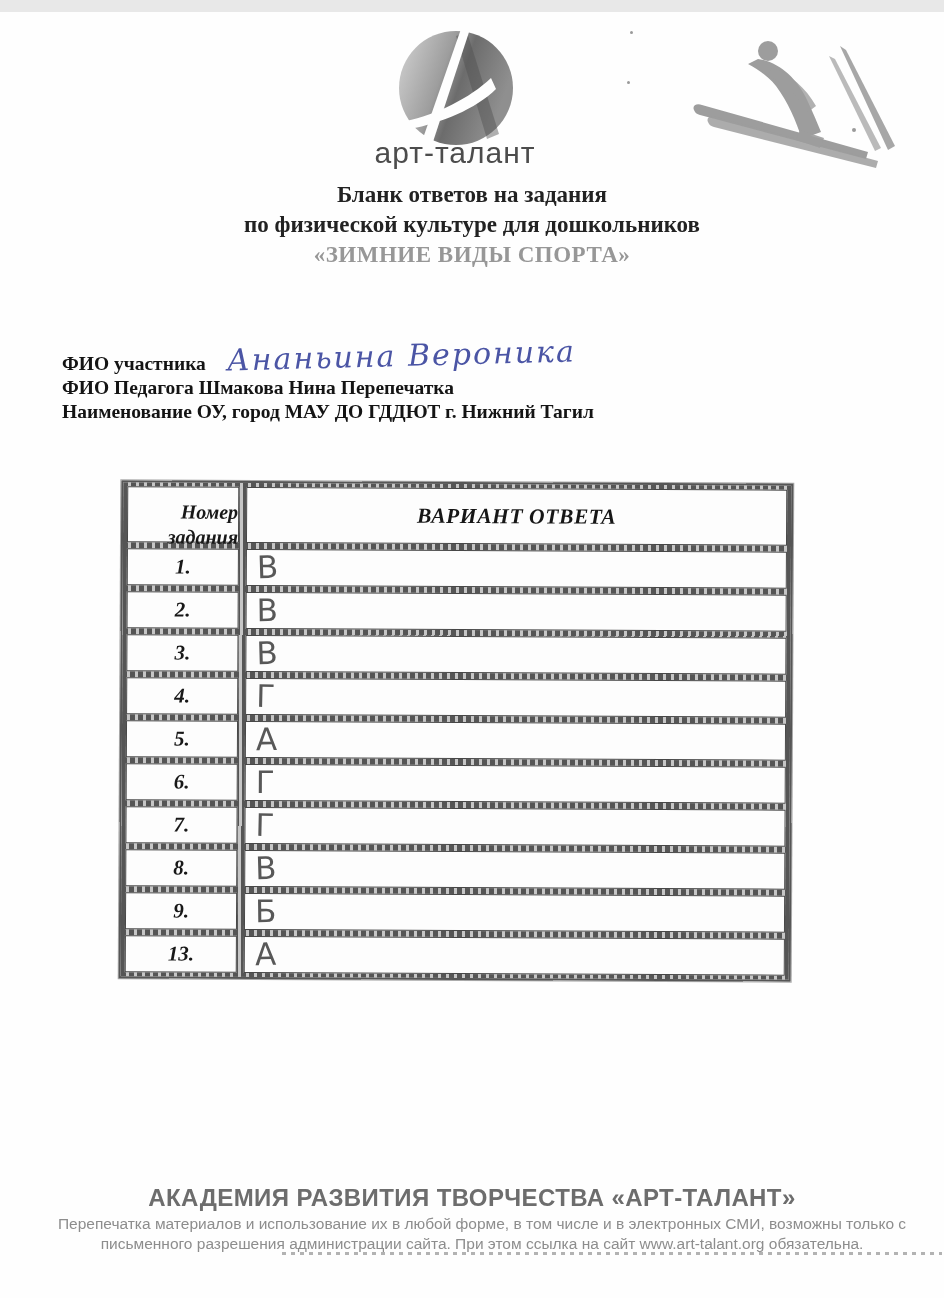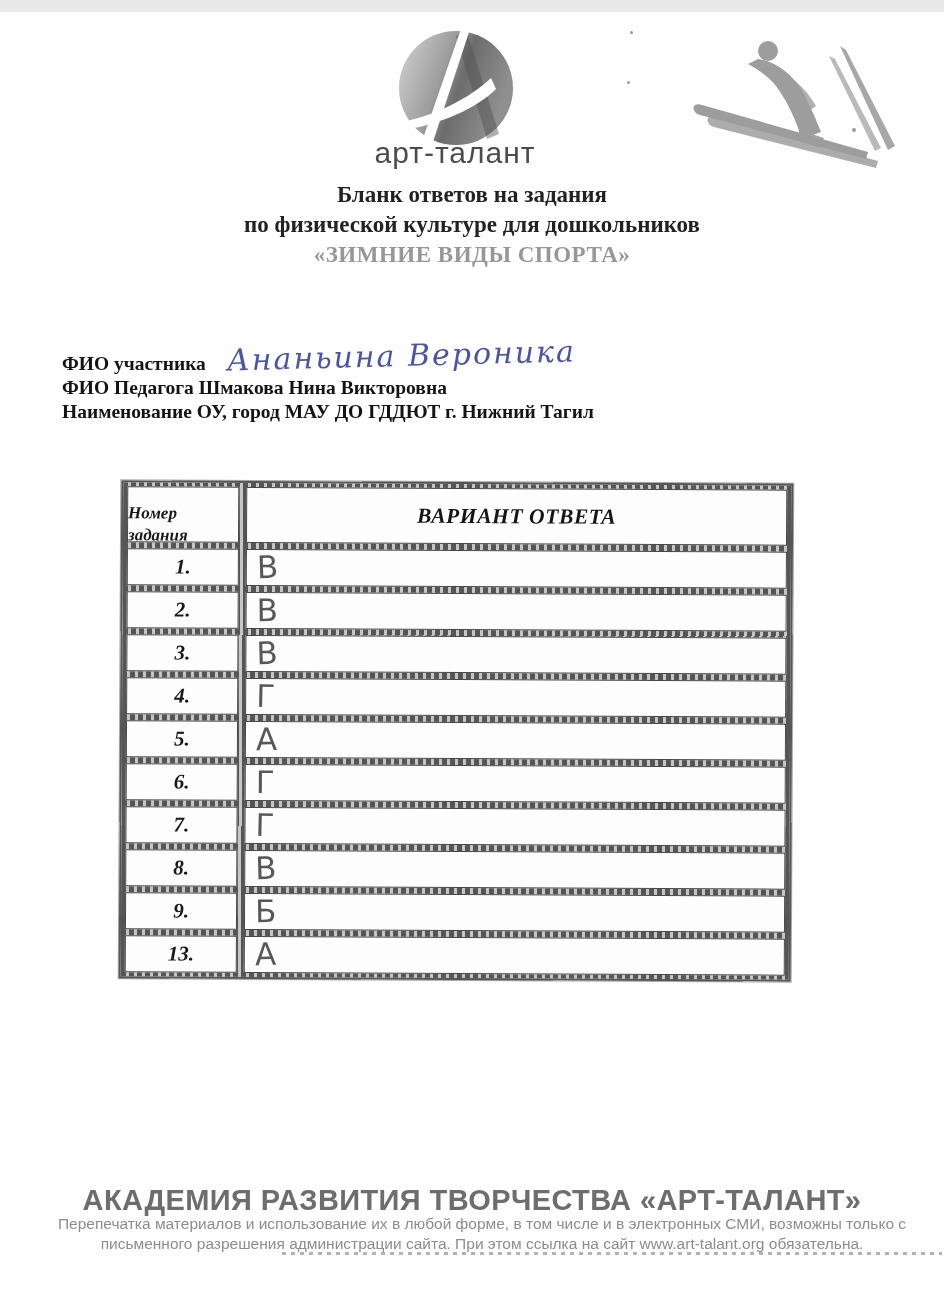--- a/index.html
+++ b/index.html
@@ -37,34 +37,34 @@
     border:2px solid #565656;
     box-shadow:0 0 0 1px #ababab;
     background:repeating-linear-gradient(90deg,#555 0 5px,#c6c6c6 5px 8px);
     transform:rotate(.3deg);
   }
   .cell{background:#fdfdfd;border:1.5px solid #474747;}
   .cell.num{
     display:flex;align-items:center;justify-content:center;
     font-style:italic;font-weight:bold;font-size:21px;color:#181818;
   }
-  .cell.hdr{font-size:17px;text-align:left;line-height:1.25;padding-top:19px;}
+  .cell.hdr{font-size:20px;text-align:right;line-height:1.25;padding-top:19px;}
   .cell.ans-hdr{
     display:flex;align-items:center;justify-content:center;
     font-style:italic;font-weight:bold;font-size:21.5px;letter-spacing:.6px;color:#161616;
   }
   .cell.ans{display:flex;align-items:flex-end;padding-left:10px;overflow:visible;}
   .handwritten-answer{
     font-family:"DejaVu Sans",sans-serif;font-size:31px;line-height:31px;
     color:#424242;opacity:.88;position:relative;top:-2px;display:inline-block;
   }
   
   .footer-org{
     position:absolute;left:0;top:1172px;width:944px;text-align:center;
-    font-family:"Liberation Sans",sans-serif;font-weight:bold;font-size:29px;
+    font-family:"Liberation Sans",sans-serif;font-weight:bold;font-size:24px;
     color:#6d6d6d;letter-spacing:.4px;
   }
   .footer-fine{
     position:absolute;left:32px;top:1202px;width:900px;text-align:center;
     font-family:"Liberation Sans",sans-serif;font-size:15.5px;line-height:20px;
     color:#8d8d8d;
   }
   
   .scan-line{
     position:absolute;left:282px;top:1240px;width:660px;height:3px;opacity:.65;
@@ -117,21 +117,21 @@
     <div class="title-line">Бланк ответов на задания</div>
     <div class="title-line">по физической культуре для дошкольников</div>
     <div class="title-line gray">«ЗИМНИЕ ВИДЫ СПОРТА»</div>
   </div>
 
   <div class="info-block">
     <div class="info-line">
       <span>ФИО участника</span>
       <span class="handwritten-name">Ананьина Вероника</span>
     </div>
-    <div class="info-line">ФИО Педагога Шмакова Нина Викторовна</div>
+    <div class="info-line">ФИО Педагога Шмакова Нина Перепечатка</div>
     <div class="info-line">Наименование ОУ, город МАУ ДО ГДДЮТ г. Нижний Тагил</div>
   </div>
 
   <div class="answers-grid">
     <div class="cell num hdr">Номер задания</div>
     <div class="cell ans-hdr">ВАРИАНТ ОТВЕТА</div>
 
   <div class="cell num">1.</div>
       <div class="cell ans">
         <span class="handwritten-answer" style="transform: rotate(-2deg);">В</span>

